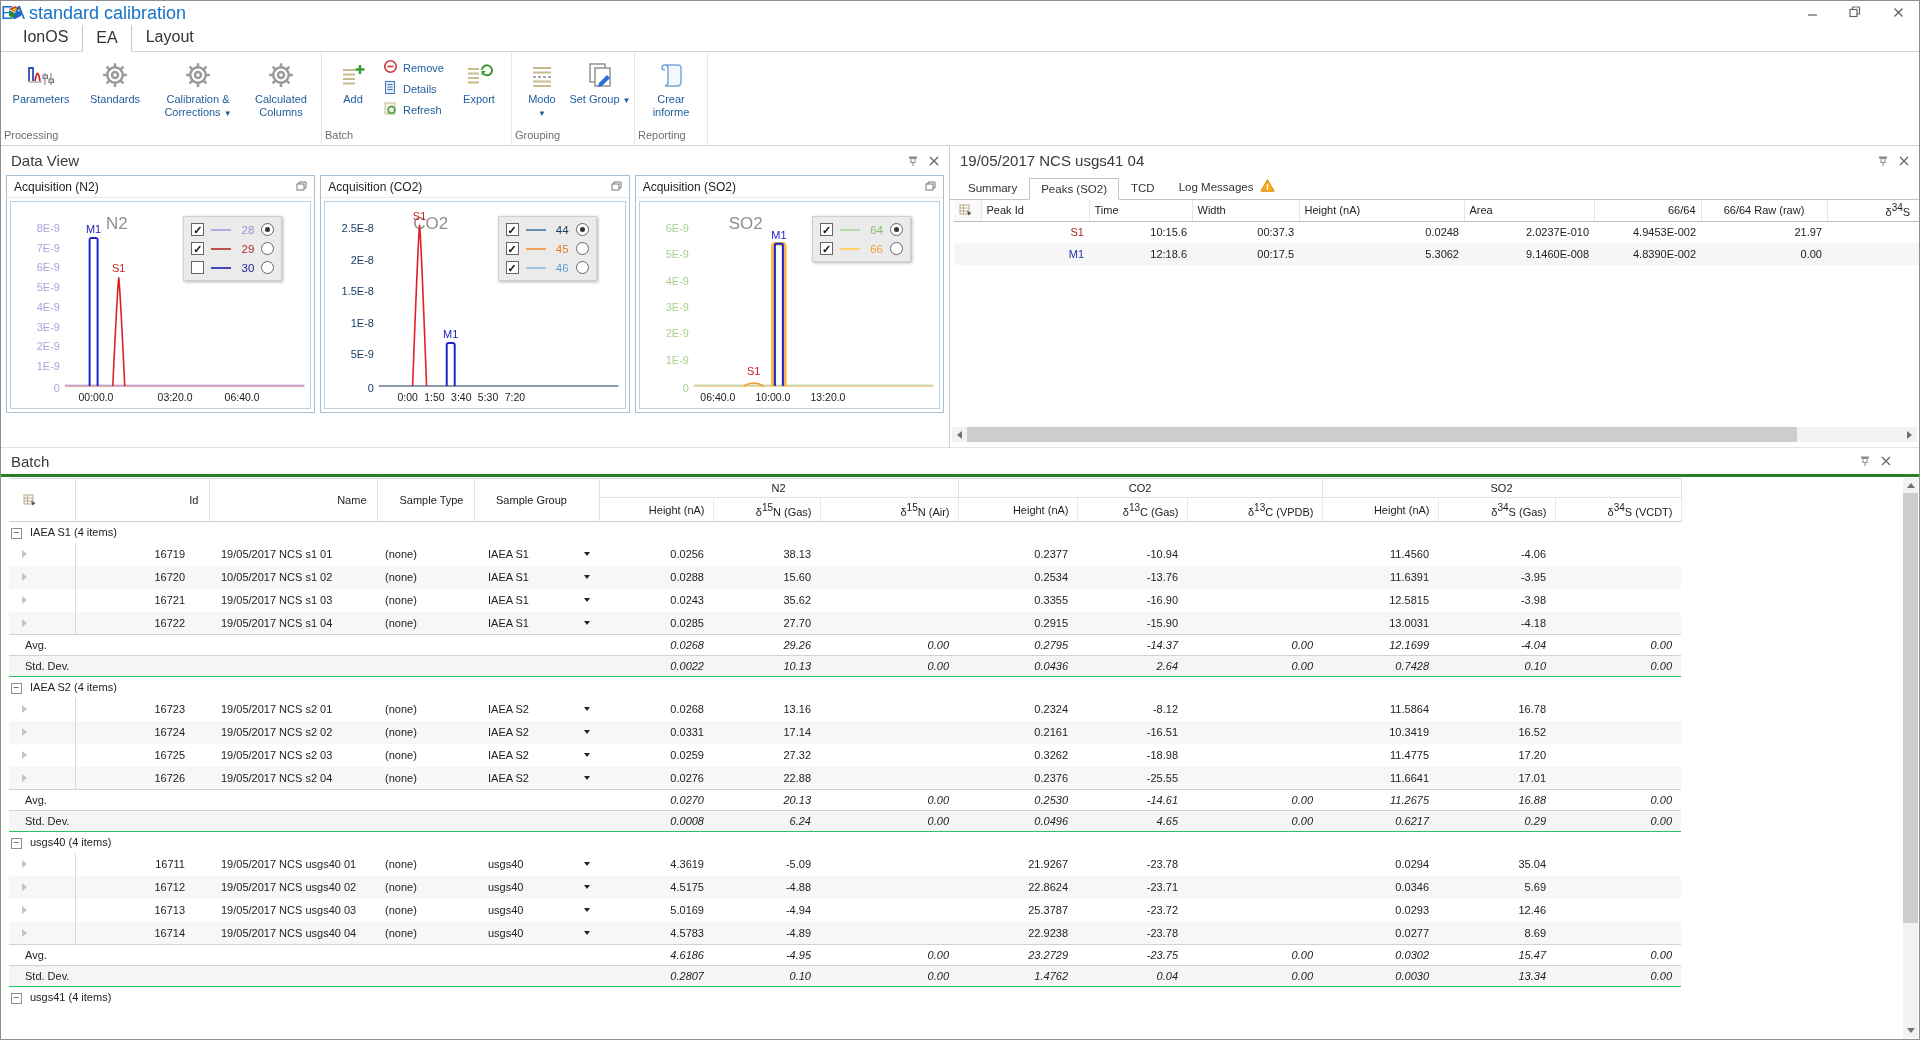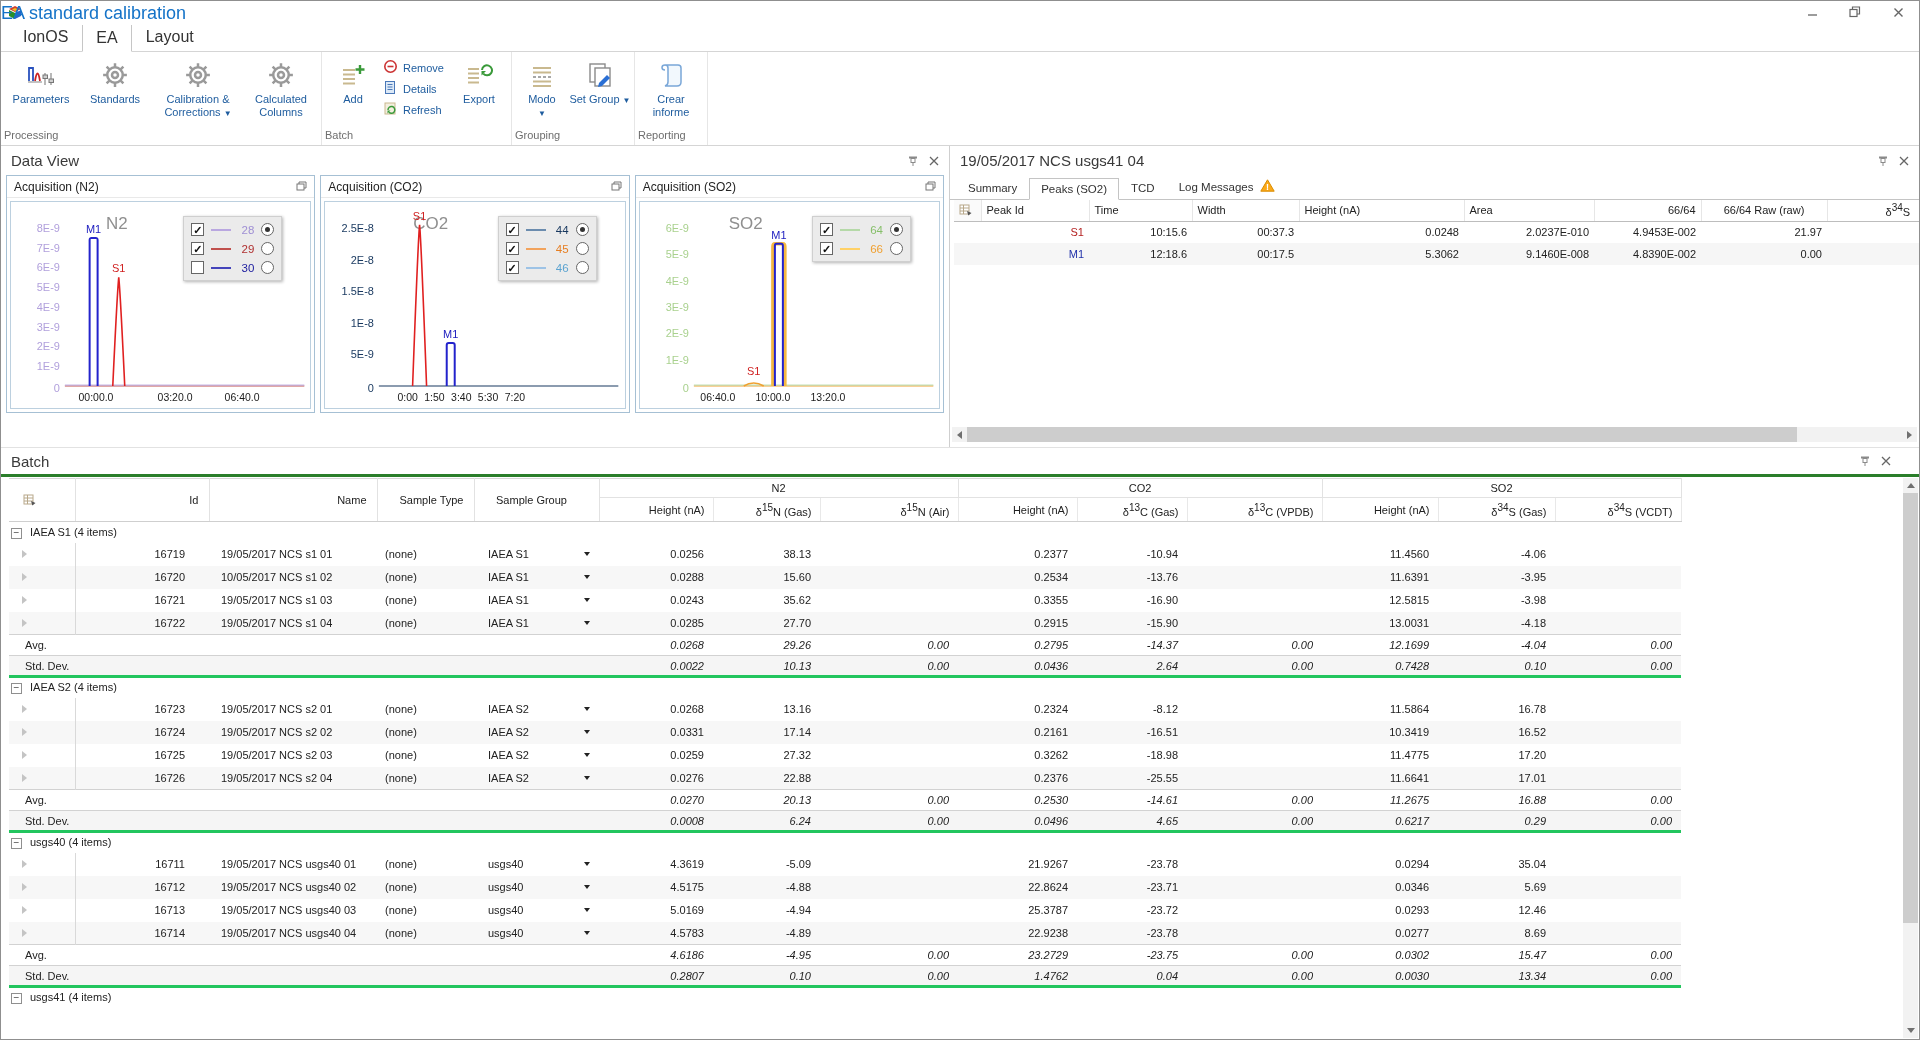--- a/index.html
+++ b/index.html
@@ -82,21 +82,21 @@
 tr.drow.alt{background:#f7f7f7}
 td.num{text-align:right;padding-right:9px}
 td.idc{text-align:right;padding-right:24px}
 td.nmc{padding-left:12px}
 td.stc{padding-left:8px}
 .sgi{display:flex;align-items:center;justify-content:space-between;padding:0 9px 0 14px}
 .dd{width:0;height:0;border-top:4px solid #222;border-left:3.5px solid transparent;border-right:3.5px solid transparent}
 tr.agg td{font-style:italic;height:21px;border-top:1px solid #d2d2d2}
 tr.agg td.alabel{font-style:normal;padding-left:16px;text-align:left}
 tr.stdr{background:#f5f5f5}
-tr.stdr td{border-bottom:3px solid #22c55e}
+tr.stdr td{border-bottom:1px solid #22c55e}
 .vscroll{position:absolute;right:1px;top:30px;bottom:1px;width:15px;background:#f2f2f2;display:flex;flex-direction:column;align-items:center}
 .thumbv{width:15px;background:#cdcdcd;flex:0 0 auto}
 .vtrack{flex:1}
 sup{font-size:10px}
 .pinicon svg,.closeicon svg{display:block}
 </style>
 </head>
 <body>
 
 <div class="window">

